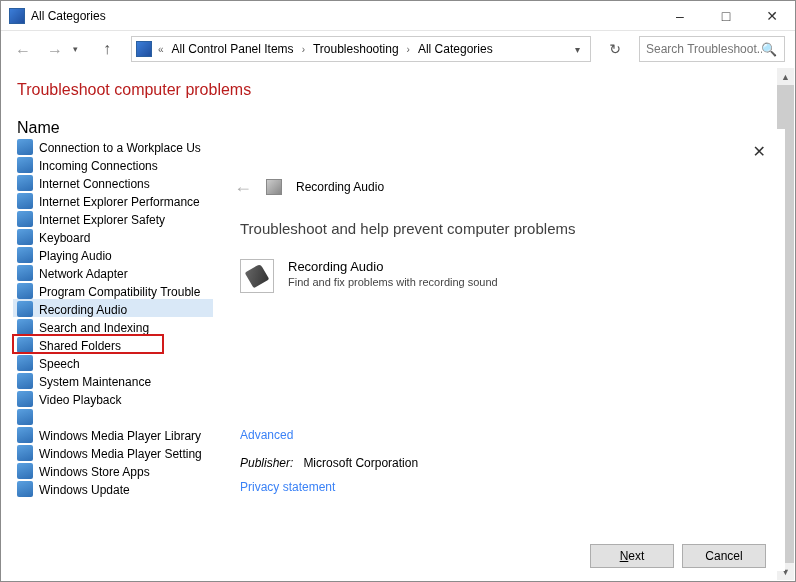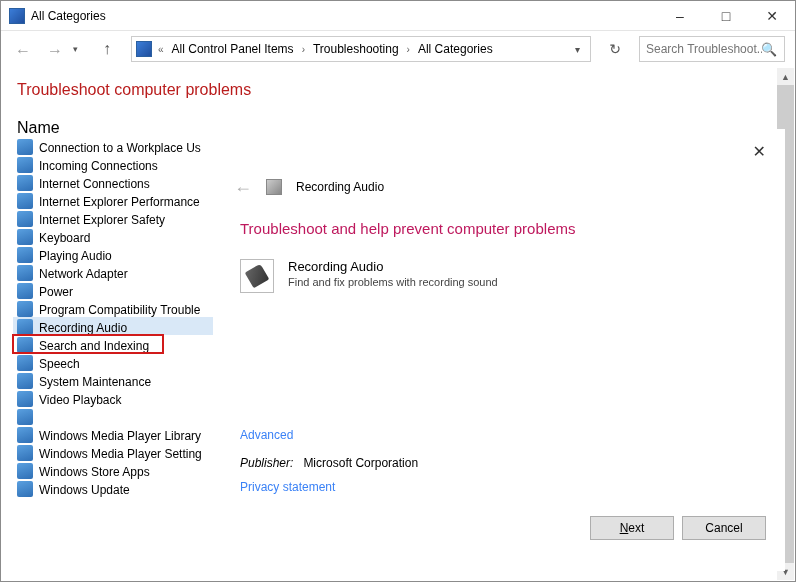--- a/index.html
+++ b/index.html
@@ -40,31 +40,31 @@
 .list-row.selected { background:#d9e8f7; }
 .highlight-box { position:absolute; border:2px solid #d11a1a; pointer-events:none; }
 
 
 .wizard { position:absolute; left:212px; top:128px; right:10px; bottom:10px; background:#fff; border:1px solid #fff; }
 .wizard .close { position:absolute; top:12px; right:18px; font-size:16px; color:#333; }
 .wizard-nav { position:absolute; top:46px; left:20px; display:flex; align-items:center; gap:14px; font-size:12px; }
 .wizard-nav .back { color:#b0b0b0; font-size:18px; }
 .wizard-nav .wicon { width:16px; height:16px; background:linear-gradient(135deg,#ccc,#888); border:1px solid #888; }
 .wizard-body { position:absolute; top:90px; left:26px; right:26px; }
-.wizard-body .whead { color:#be185d; font-size:15px; margin-bottom:22px; }
+.wizard-body .whead { color:#404040; font-size:15px; margin-bottom:22px; }
 .wizard-item { display:flex; gap:14px; }
 .wizard-item .bigicon { width:34px; height:34px; background:#fff; border:1px solid #bbb; display:flex; align-items:center; justify-content:center; }
 .wizard-item .bigicon::after { content:""; width:18px; height:18px; background:linear-gradient(135deg,#666,#333); transform:rotate(-30deg); border-radius:2px 4px 2px 2px; }
 .wizard-item .ititle { font-size:13px; color:#000; margin-bottom:2px; }
 .wizard-item .idesc { font-size:11px; color:#444; }
 .wizard-links { position:absolute; bottom:76px; left:26px; font-size:12px; }
 .wizard-links .link { color:#3b82f6; cursor:pointer; }
 .wizard-links .pub { color:#000; margin:14px 0 10px 0; }
 .wizard-links .pub .lab { margin-right:10px;font-style:italic; }
-.wizard-buttons { position:absolute; bottom:30px; right:18px; display:flex; gap:8px; }
+.wizard-buttons { position:absolute; bottom:2px; right:18px; display:flex; gap:8px; }
 .wizard-buttons button { width:84px; height:24px; font-size:12px; background:#e1e1e1; border:1px solid #adadad; }
 .wizard-buttons button u { text-decoration:underline; }
 
 
 .vscroll { position:absolute; right:1px; top:67px; bottom:1px; width:17px; background:#f0f0f0; }
 .vscroll .thumb-btn { height:17px; background:#f0f0f0; display:flex; align-items:center; justify-content:center; color:#606060; font-size:9px; }
 .vscroll .thumb { position:absolute; top:17px; left:0; right:0; bottom:17px; background:#cdcdcd; }
 </style>
 </head>
 <body>
@@ -140,33 +140,33 @@
     <div class="list-row">
       <div class="ricon"></div>
       <span>Playing Audio</span>
     </div>
     <div class="list-row">
       <div class="ricon"></div>
       <span>Network Adapter</span>
     </div>
     <div class="list-row">
       <div class="ricon"></div>
-      <span>Power</span>
-    </div>
-    <div class="list-row">
-      <div class="ricon"></div>
       <span>Program Compatibility Trouble</span>
     </div>
     <div class="list-row selected">
       <div class="ricon"></div>
       <span>Recording Audio</span>
     </div>
     <div class="list-row">
       <div class="ricon"></div>
       <span>Search and Indexing</span>
+    </div>
+    <div class="list-row">
+      <div class="ricon"></div>
+      <span>Shared Folders</span>
     </div>
     <div class="list-row">
       <div class="ricon"></div>
       <span>Speech</span>
     </div>
     <div class="list-row">
       <div class="ricon"></div>
       <span>System Maintenance</span>
     </div>
     <div class="list-row">

